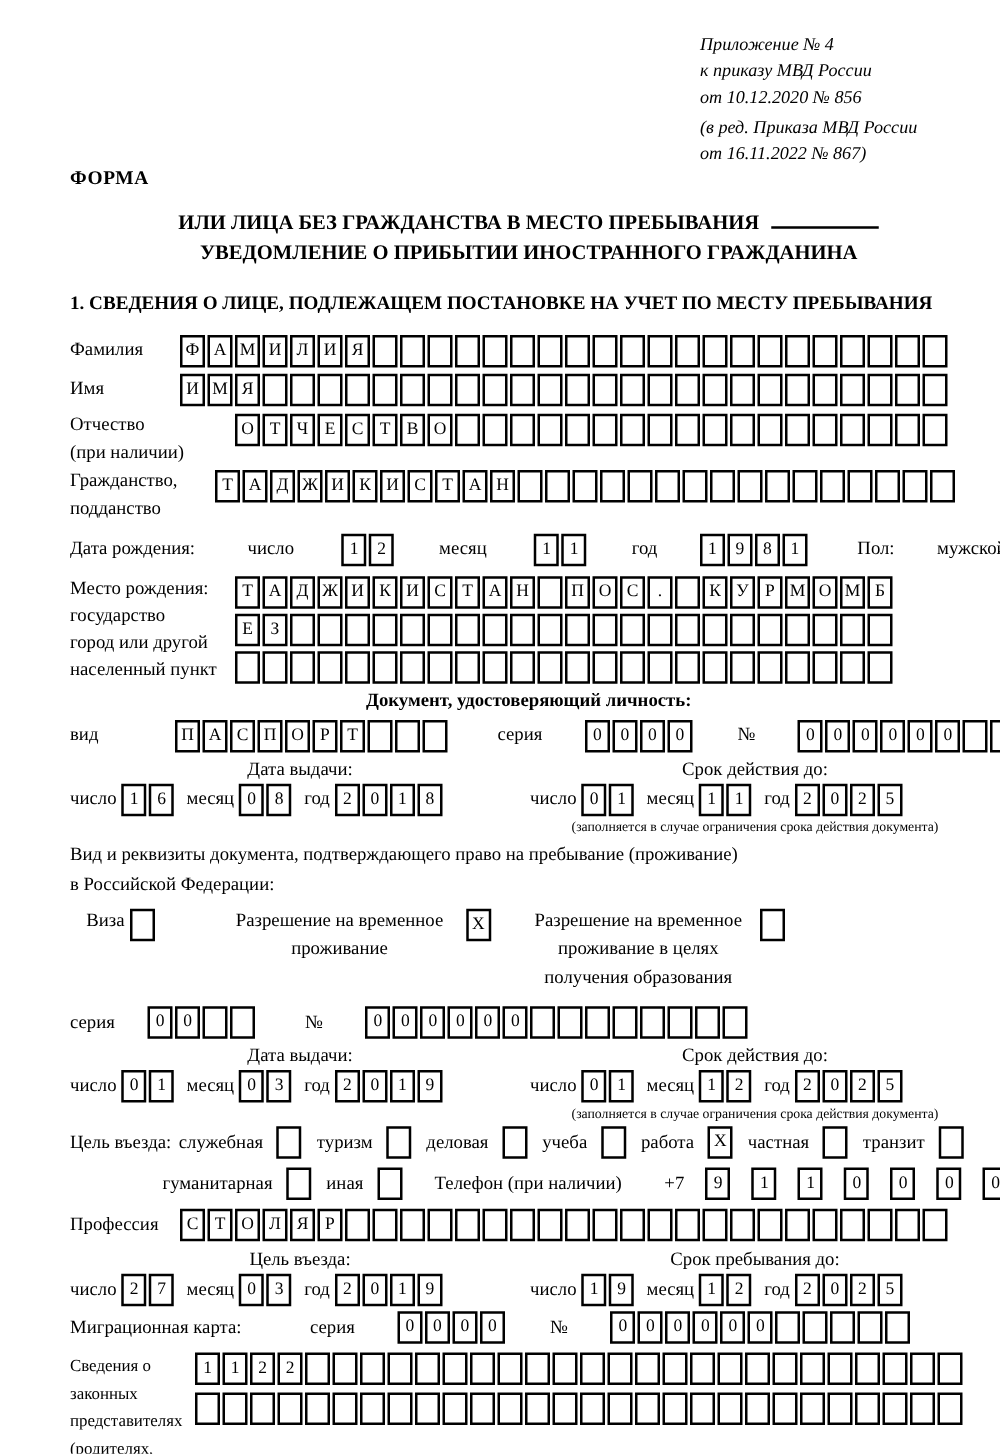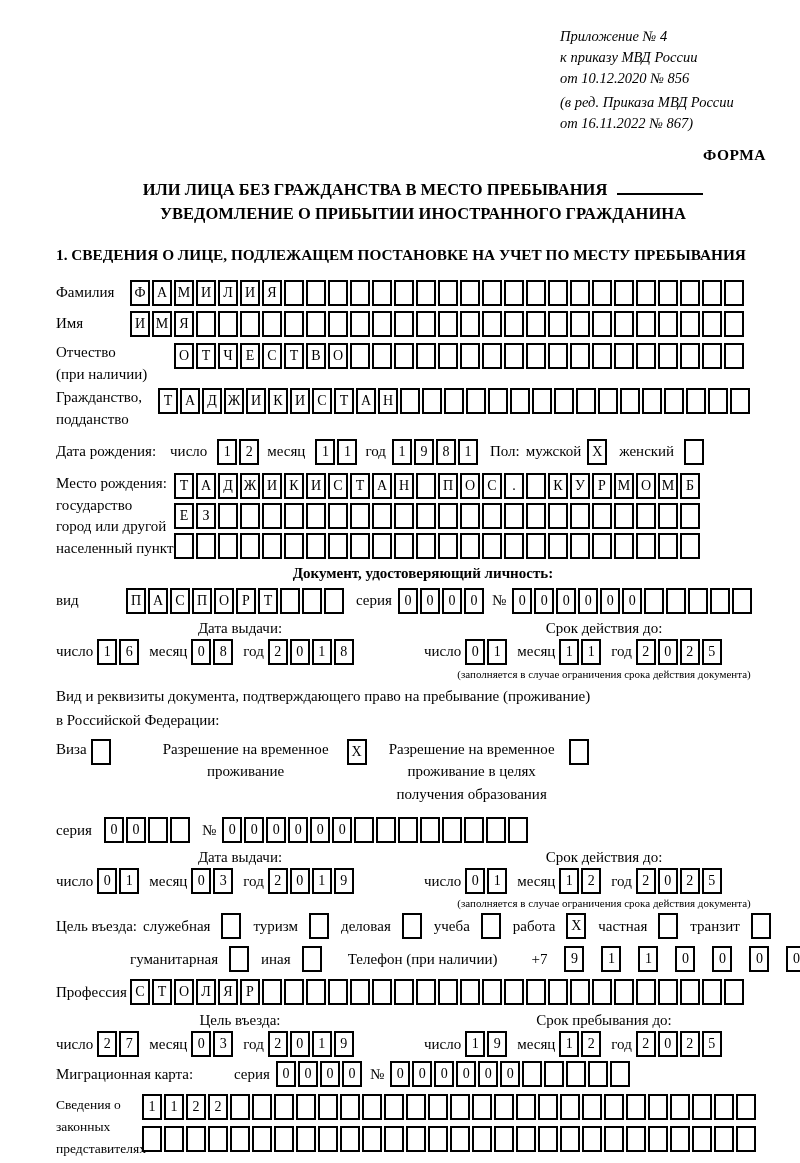--- a/index.html
+++ b/index.html
@@ -4,33 +4,33 @@
 <style>
   html,body{margin:0;padding:0;background:#ffffff;}
   body{width:800px;height:1163px;overflow:hidden;color:#000;
        font-family:"Liberation Serif","DejaVu Serif",serif;}
   .page{padding:26px 10px 0 56px;box-sizing:border-box;width:800px;}
 
   
   .annex{margin-left:504px;width:230px;font-size:14.5px;line-height:1.38;font-style:italic;}
   .annex .part{white-space:pre-line;}
   .annex .part.ed{margin-top:3px;}
-  .form-word{text-align:right;padding-right:24px;font-weight:bold;font-size:15.5px;margin-top:12px;letter-spacing:.5px;}
+  .form-word{padding-right:24px;font-weight:bold;font-size:15.5px;letter-spacing:.5px;}
 
   
   .title{margin-top:14px;text-align:center;font-weight:bold;font-size:16.5px;line-height:1.45;}
   .blank-line{display:inline-block;width:86px;border-bottom:2px solid #000;height:14px;margin-left:10px;}
   .sec-heading{margin:20px 0 16px 0;text-align:left;font-weight:bold;font-size:15.3px;}
 
   
   .cell{display:inline-flex;flex:none;align-items:center;justify-content:center;
         width:16px;height:22px;border:2px solid #000;margin-right:2px;
         font-size:14px;background:#fff;}
   .cells{display:inline-flex;flex:none;}
-  .frow{display:flex;align-items:center;margin-bottom:5px;}
+  .frow{display:flex;align-items:center;margin-bottom:5px;gap:14px;}
   .frow.top{align-items:flex-start;}
   .lbl{font-size:15px;flex:none;}
   .pre{white-space:pre-line;line-height:1.45;}
   .stackrows .cells{display:flex;margin-bottom:4px;}
   .gap6{width:6px;flex:none;} .gap10{width:10px;flex:none;} .gap14{width:14px;flex:none;}
   .gap20{width:20px;flex:none;} .gap28{width:28px;flex:none;}
 
   
   .band{ text-align:center;font-weight:bold;font-size:15px;margin:2px 0 6px 0;}
 
@@ -43,21 +43,21 @@
   .date-row{display:flex;align-items:center;}
   .date-row .lbl{margin-right:4px;}
   .date-row .cells{margin-right:8px;}
   .note-r{font-size:11px;text-align:center;margin-top:3px;white-space:nowrap;}
 
   .intro{font-size:15px;line-height:1.6;margin:4px 0 6px 0;}
 
   
   .opts{display:flex;align-items:flex-start;margin-bottom:12px;}
   .opt{display:flex;align-items:flex-start;flex:none;}
-  .opt .olbl{font-size:15px;line-height:1.5;}
+  .opt .olbl{font-size:15px;line-height:1.5;margin-left:13px;}
   .opt .center{text-align:center;}
   .opt .cell{margin-left:8px;margin-top:1px;}
 
   
   .purpose-row{display:flex;align-items:center;margin-bottom:7px;}
   .purpose-row .lbl{margin-right:6px;}
   .purpose-row .cell{margin-left:5px;margin-right:12px;}
 
   .small-lbl{font-size:13.5px;line-height:1.62;width:86px;flex:none;}
 </style>

